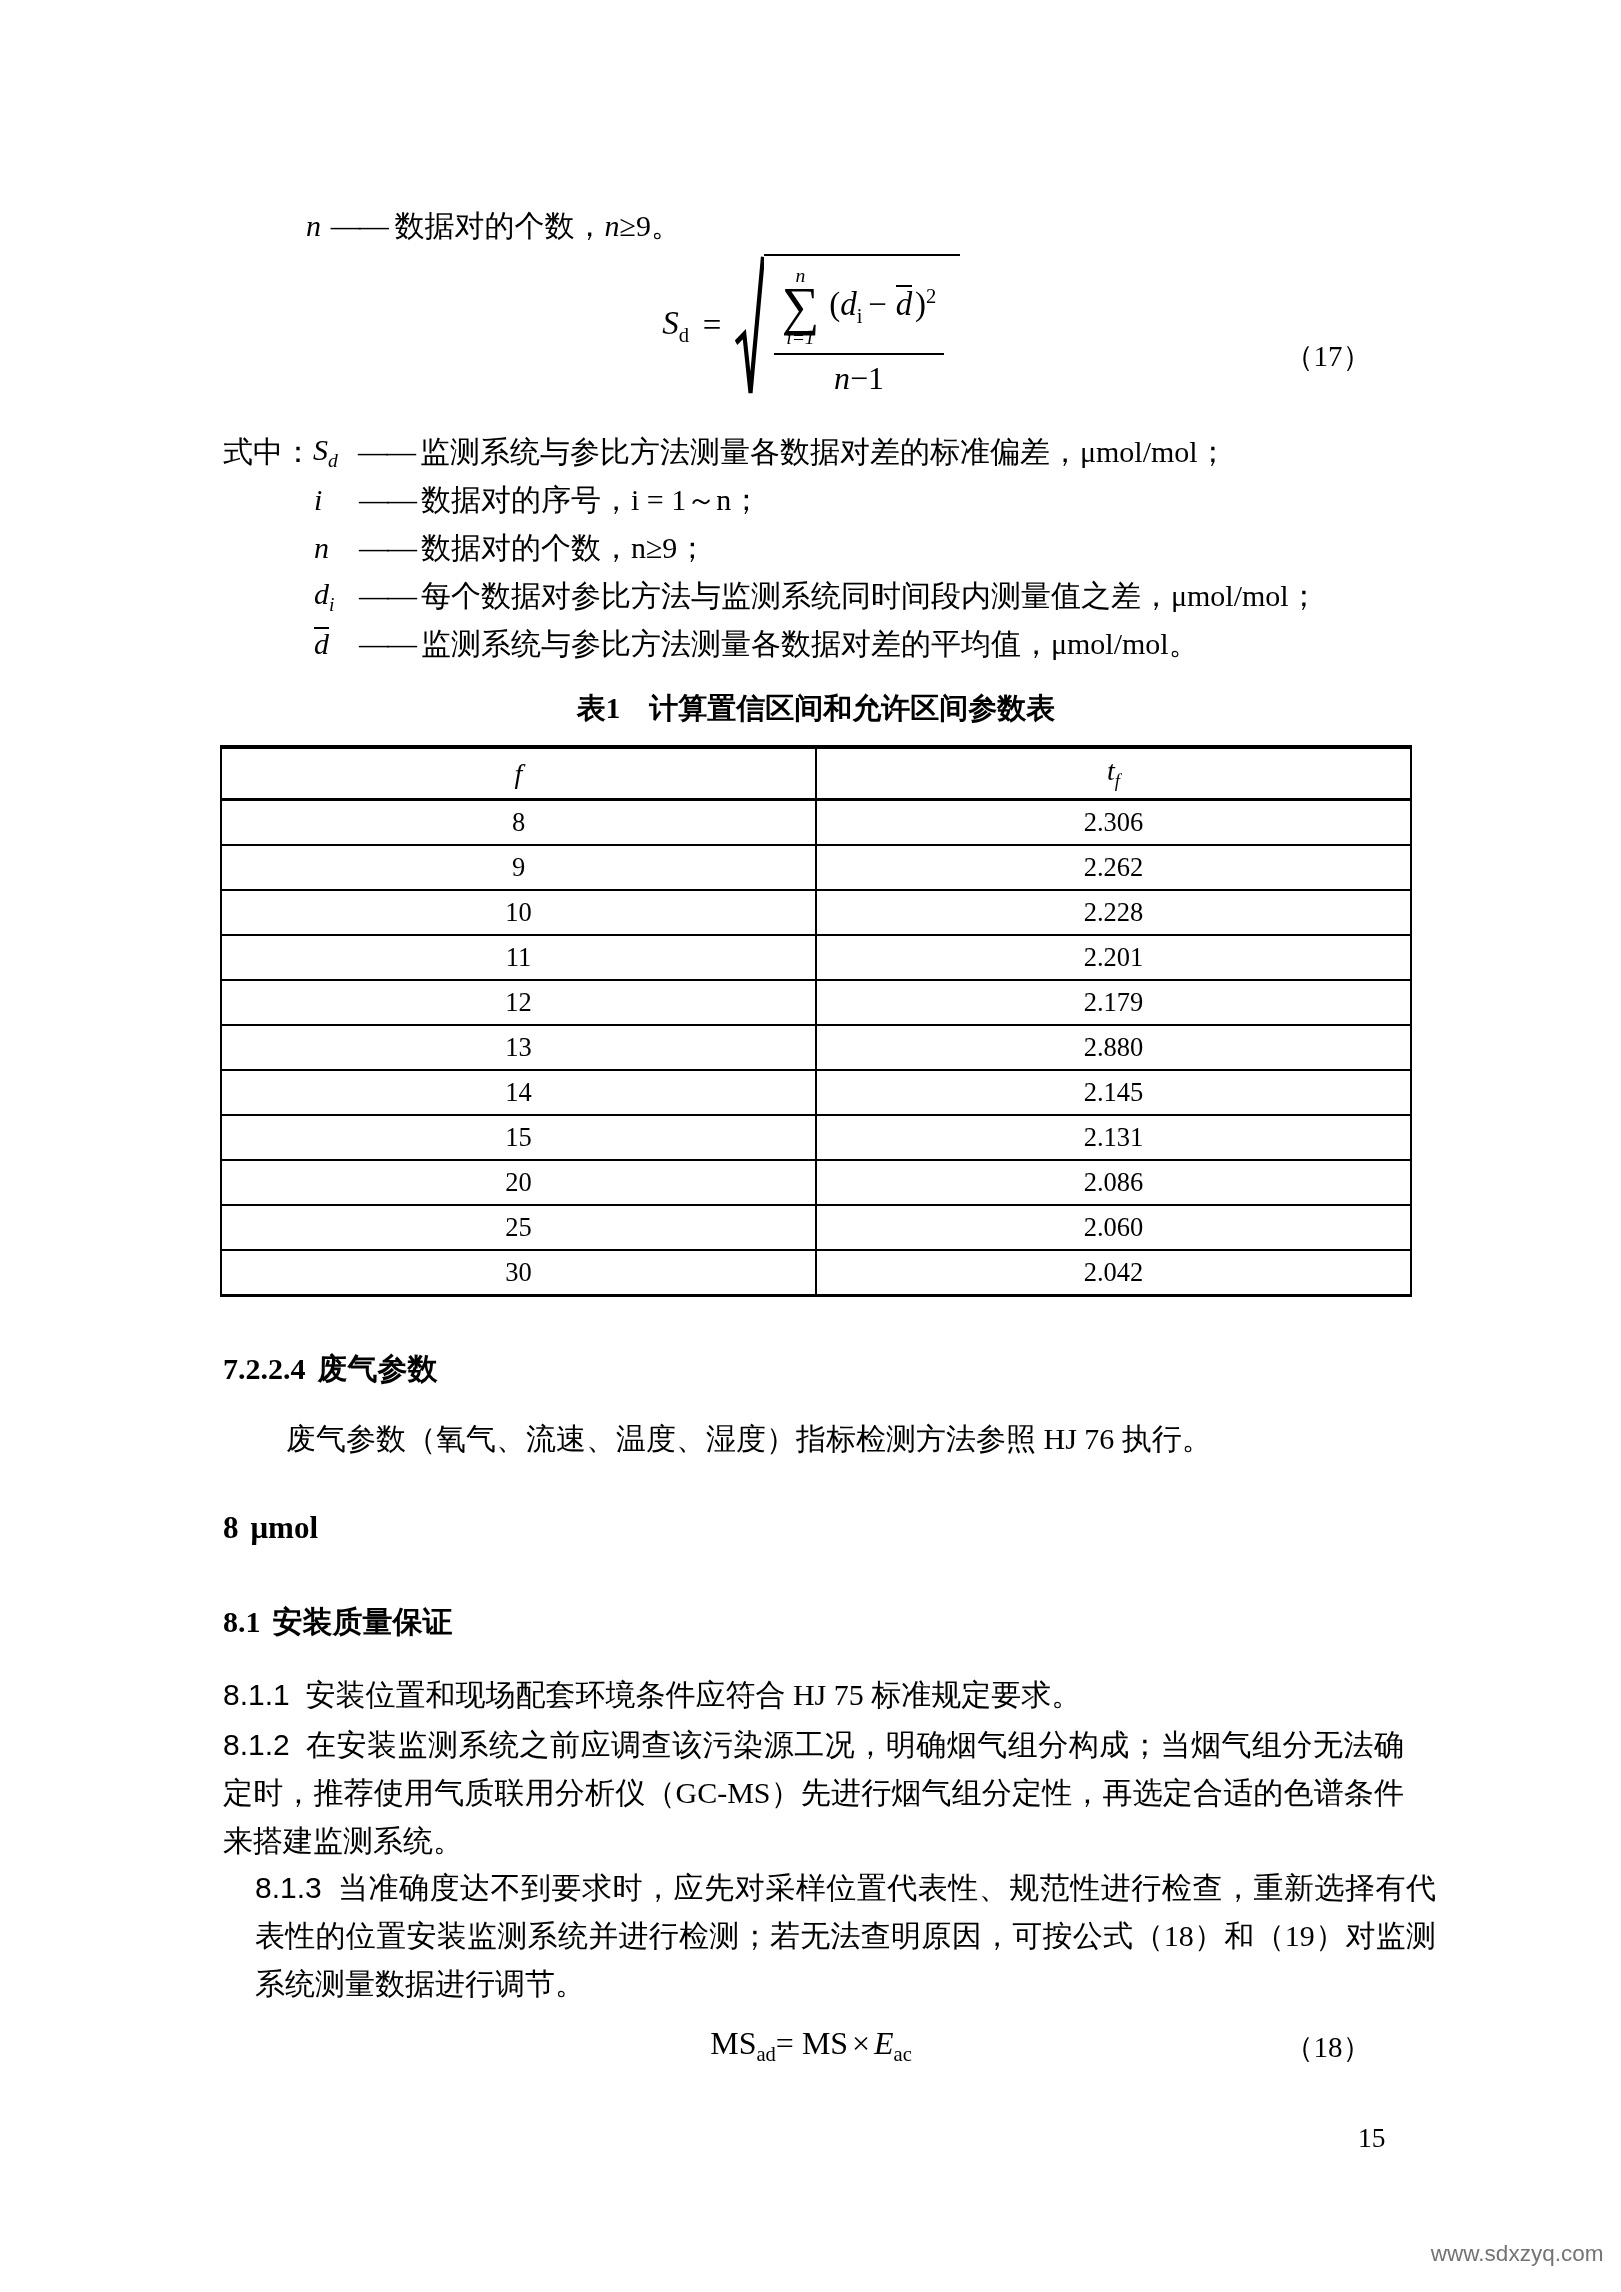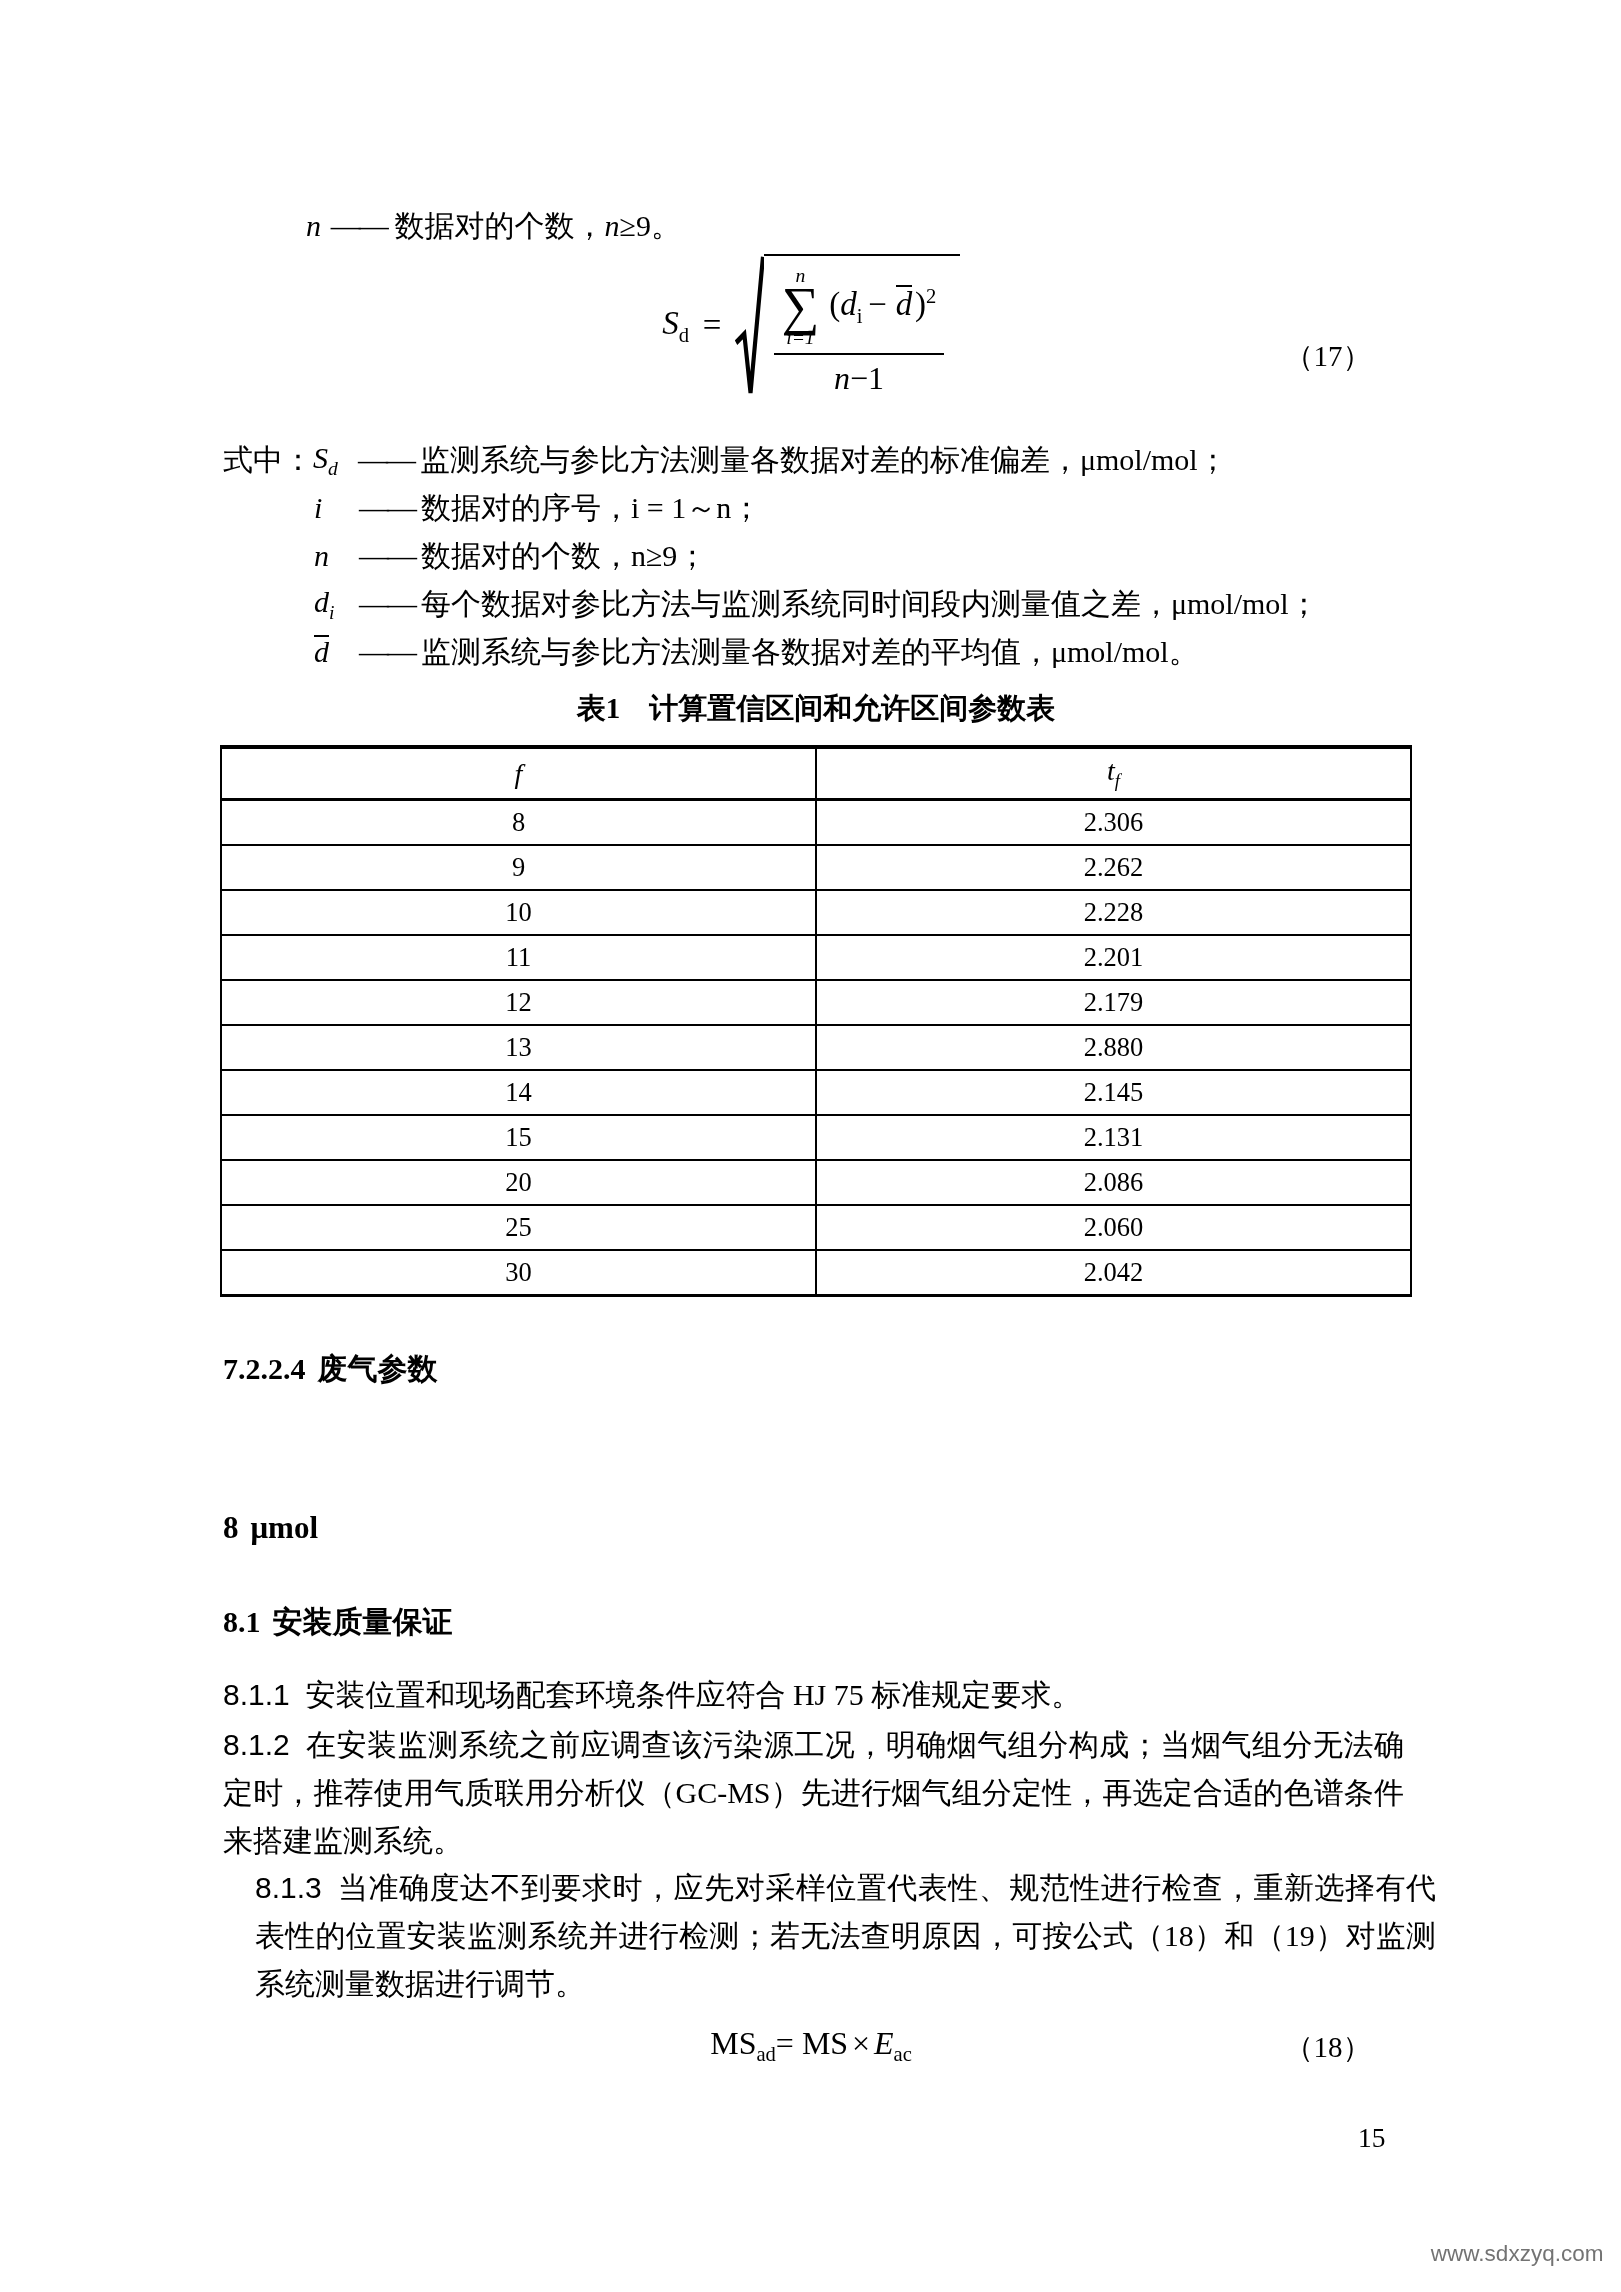--- a/index.html
+++ b/index.html
@@ -38,21 +38,21 @@
   .sigma { font-size:53px; line-height:0.8; font-style:normal; }
   .term { white-space:nowrap; }
   .dbar { display:inline-block; border-top:2.9px solid #000; line-height:1.05; margin:0 2.9px; }
   .op { margin:0 5.9px; }
 
   .f18 { font-size:32px; }
   .f18 sub { font-size:20.6px; }
   .f18 .times { margin:0 3.9px; }
 
   
-  .where-block { left:223px; top:428px; font-size:30px;margin-top:8px; }
+  .where-block { left:223px; top:428px; font-size:30px; }
   .where-line { height:48px; display:flex; align-items:center; white-space:nowrap; }
   .where-line.cont { margin-left:91px; }
   .sym { font-style:italic; min-width:45px; }
   .sym sub { font-size:19.6px; font-style:italic; }
   .wdash { letter-spacing:-2px; margin-right:5.9px; }
   .dbar2 { display:inline-block; border-top:2.9px solid #000; line-height:1.0; }
 
   
   .table-title { left:220px; top:689px; width:1192px; text-align:center; font-size:29px; }
   .t1 { position:absolute; left:220px; top:745px; width:1192px; border-collapse:collapse;
@@ -198,20 +198,21 @@
       <tr>
           <td>30</td>
           <td>2.042</td>
         </tr>
     </tbody>
   </table>
 
   <div class="abs s7224 hei">
     <span class="head-num">7.2.2.4</span><span>废气参数</span>
   </div>
+  <div class="abs p7224">废气参数（氧气、流速、温度、湿度）指标检测方法参照 HJ 76 执行。</div>
 
   <div class="abs s8 hei">
     <span class="head-num">8</span><span>μmol</span>
   </div>
   <div class="abs s81 hei">
     <span class="head-num">8.1</span><span>安装质量保证</span>
   </div>
 
   <div class="abs para p811">
     <span class="clause-num">8.1.1</span><span>安装位置和现场配套环境条件应符合 HJ 75 标准规定要求。</span>

